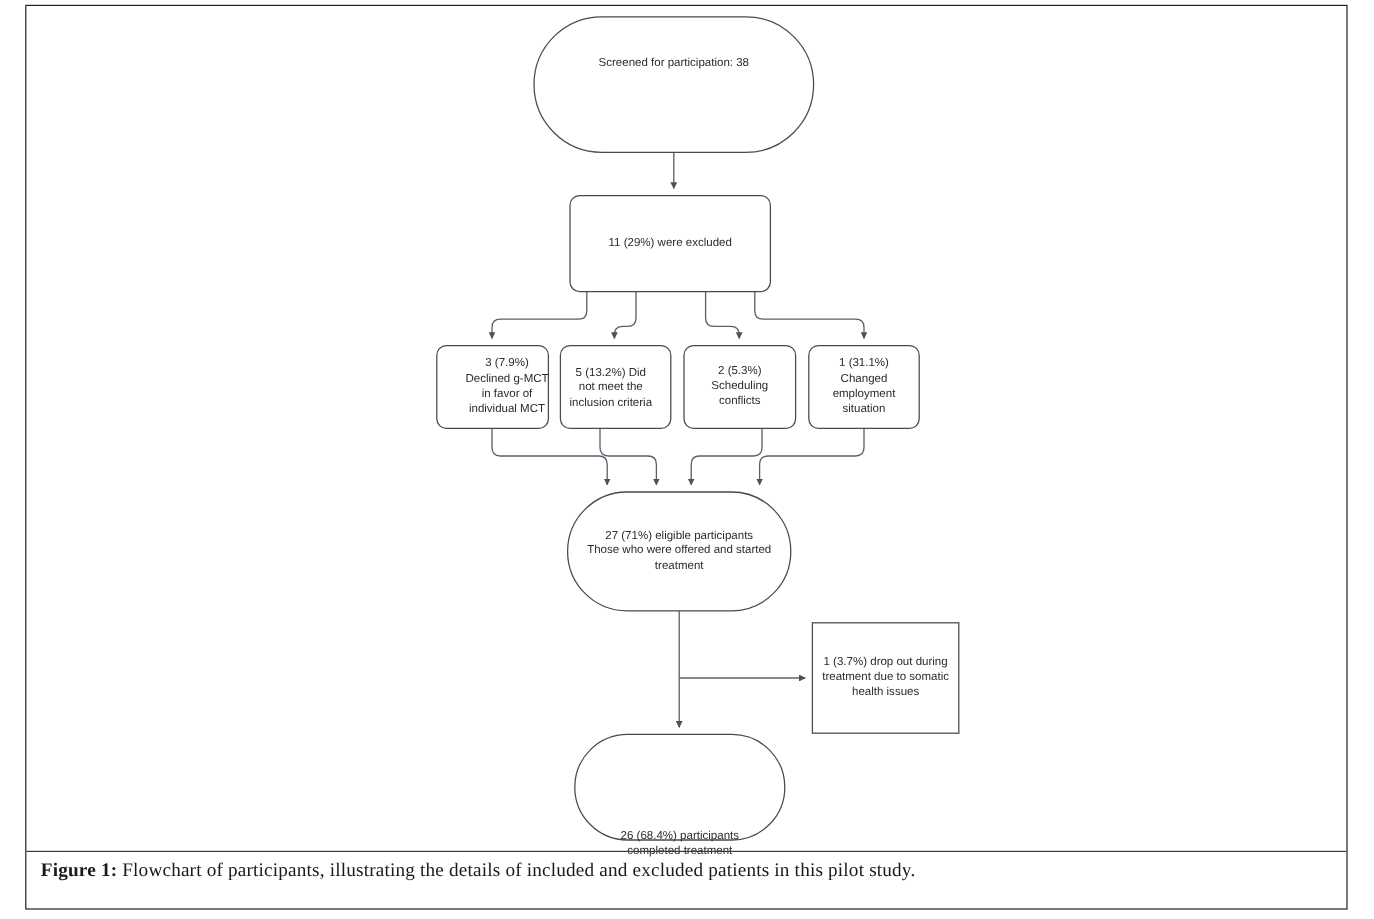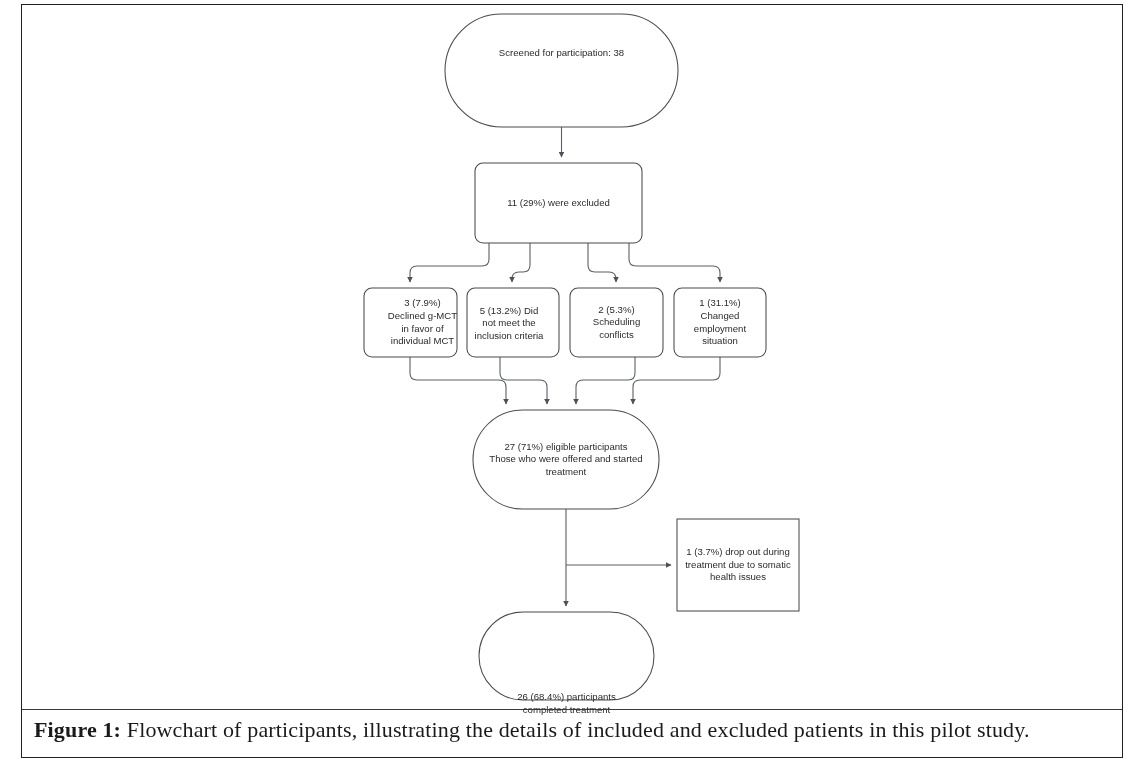--- a/index.html
+++ b/index.html
@@ -62,21 +62,21 @@
     width: 1100px;
     height: 0;
     border-top: 1px solid #3a3a3a;
   }
   #caption {
     position: absolute;
     left: 34px;
     top: 717px;
     width: 1070px;
     font-family: "Liberation Serif", serif;
-    font-size: 22px;
+    font-size: 16px;
     color: #1a1a1a;
     letter-spacing: 0.15px;
   }
   #caption .cap-strong {
     font-weight: bold;
   }
 </style>
 </head>
 <body>
 

